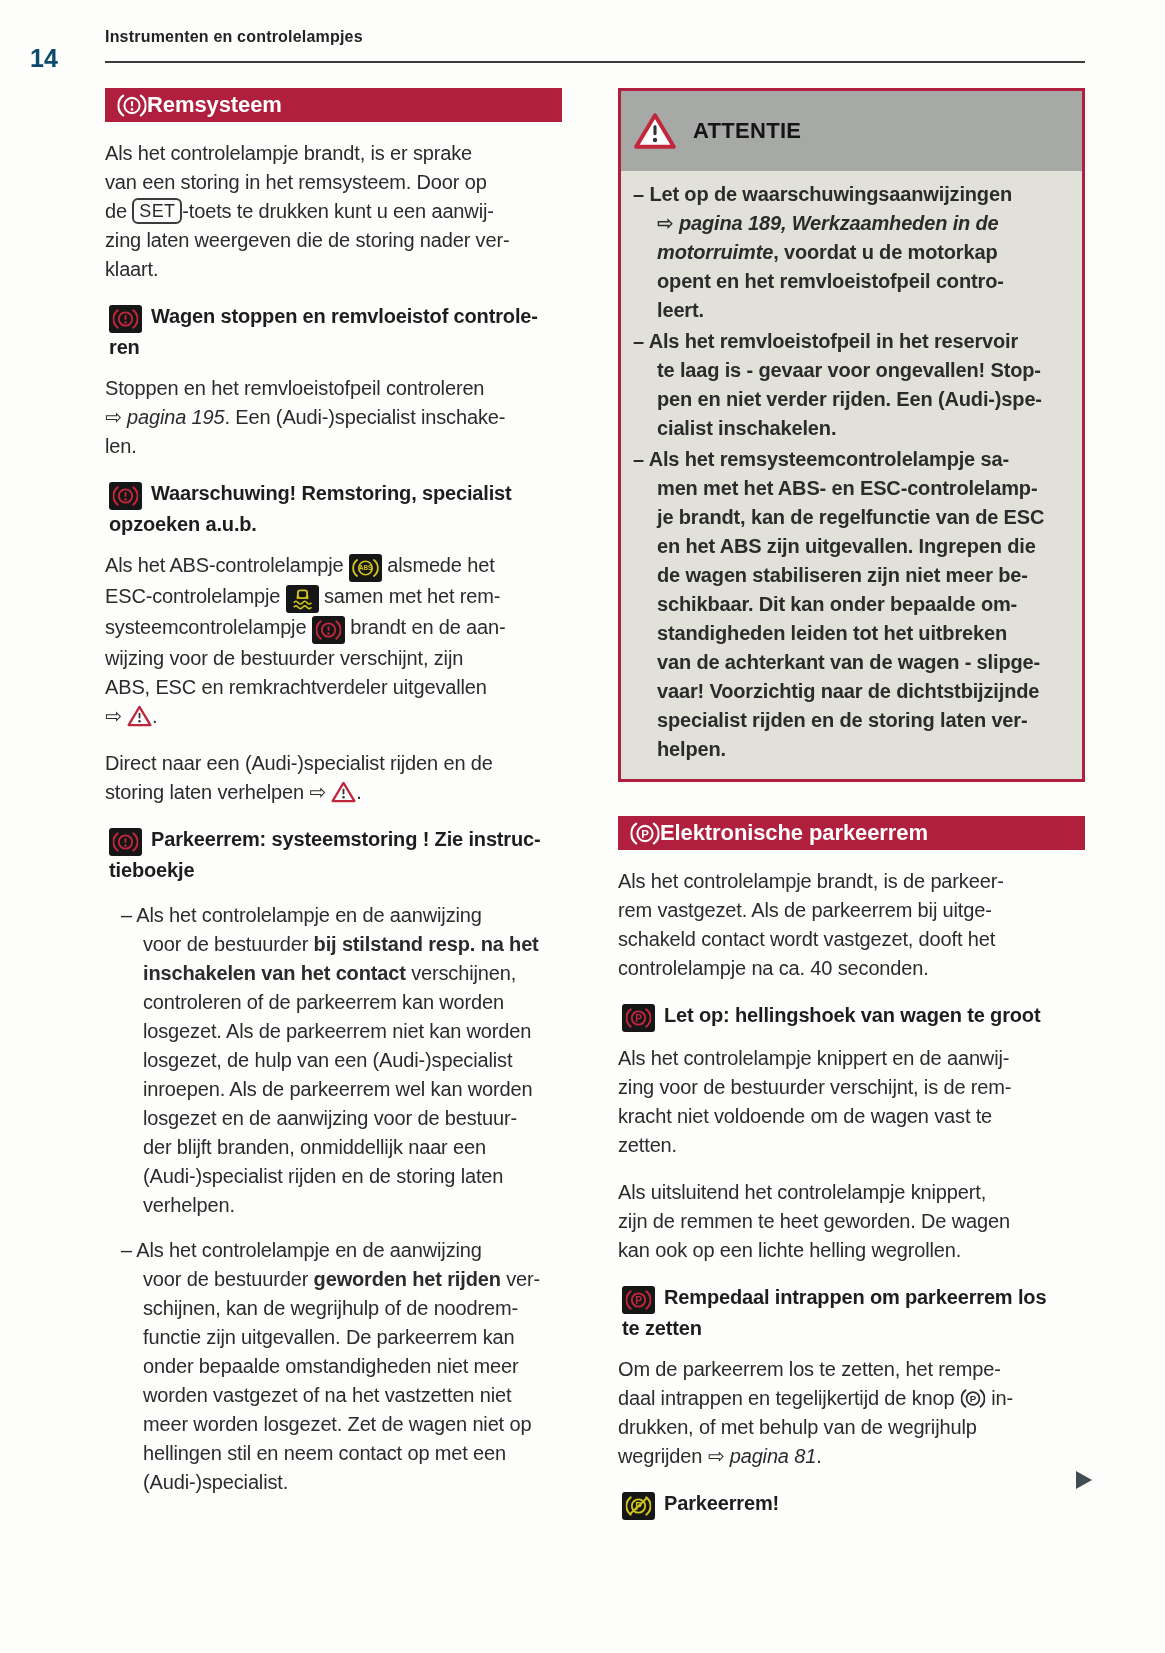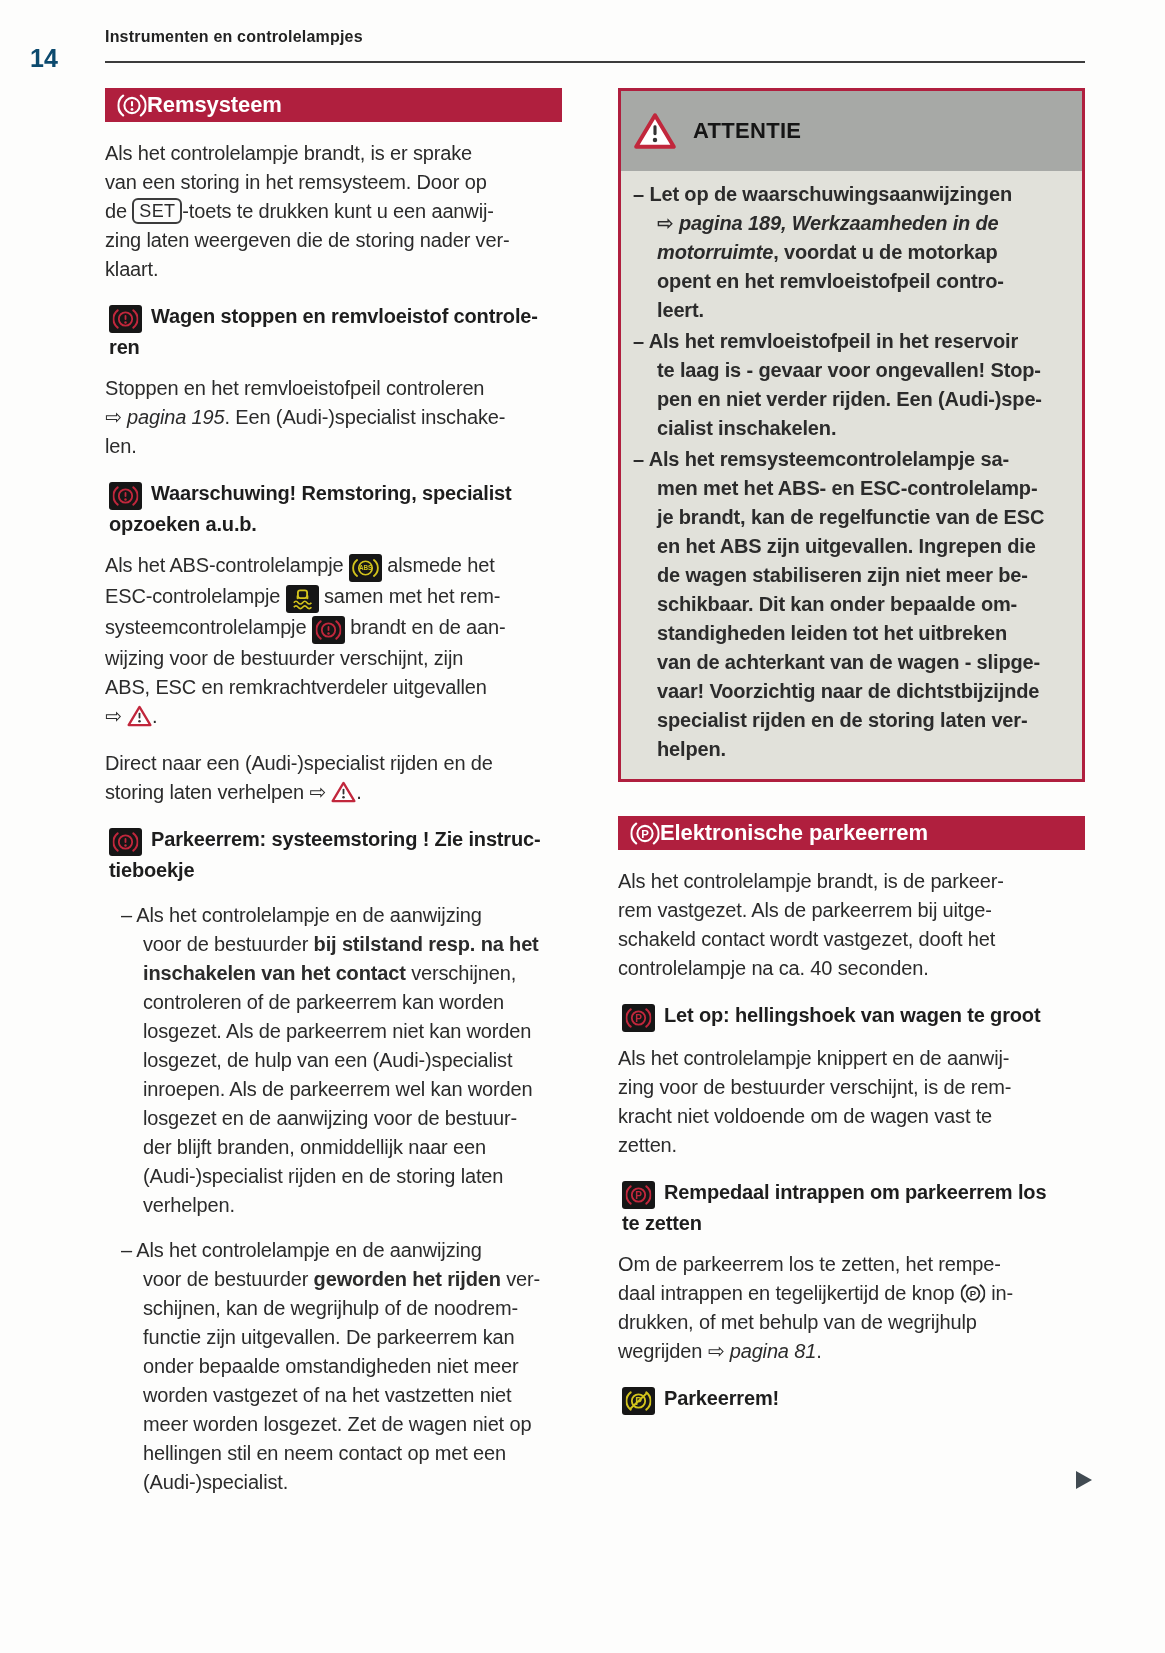--- a/index.html
+++ b/index.html
@@ -239,20 +239,23 @@
 
       <h3 class="sub"><span class="ibox"><svg viewBox="0 0 28 24">
               <use href="#sym-park"></use>
             </svg></span><span>Let op: hellingshoek van wagen te groot</span></h3>
 
       <p class="body"><span>Als het controlelampje knippert en de aanwij-
 zing voor de bestuurder verschijnt, is de rem-
 kracht niet voldoende om de wagen vast te
 zetten.</span></p>
 
+      <p class="body"><span>Als uitsluitend het controlelampje knippert,
+zijn de remmen te heet geworden. De wagen
+kan ook op een lichte helling wegrollen.</span></p>
 
       <h3 class="sub"><span class="ibox"><svg viewBox="0 0 28 24">
               <use href="#sym-park"></use>
             </svg></span><span>Rempedaal intrappen om parkeerrem los
 te zetten</span></h3>
 
       <p class="body"><span>Om de parkeerrem los te zetten, het rempe-
 daal intrappen en tegelijkertijd de knop </span><svg class="pk-inline" viewBox="0 0 28 24">
             <use href="#sym-park"></use>
           </svg><span> in-

